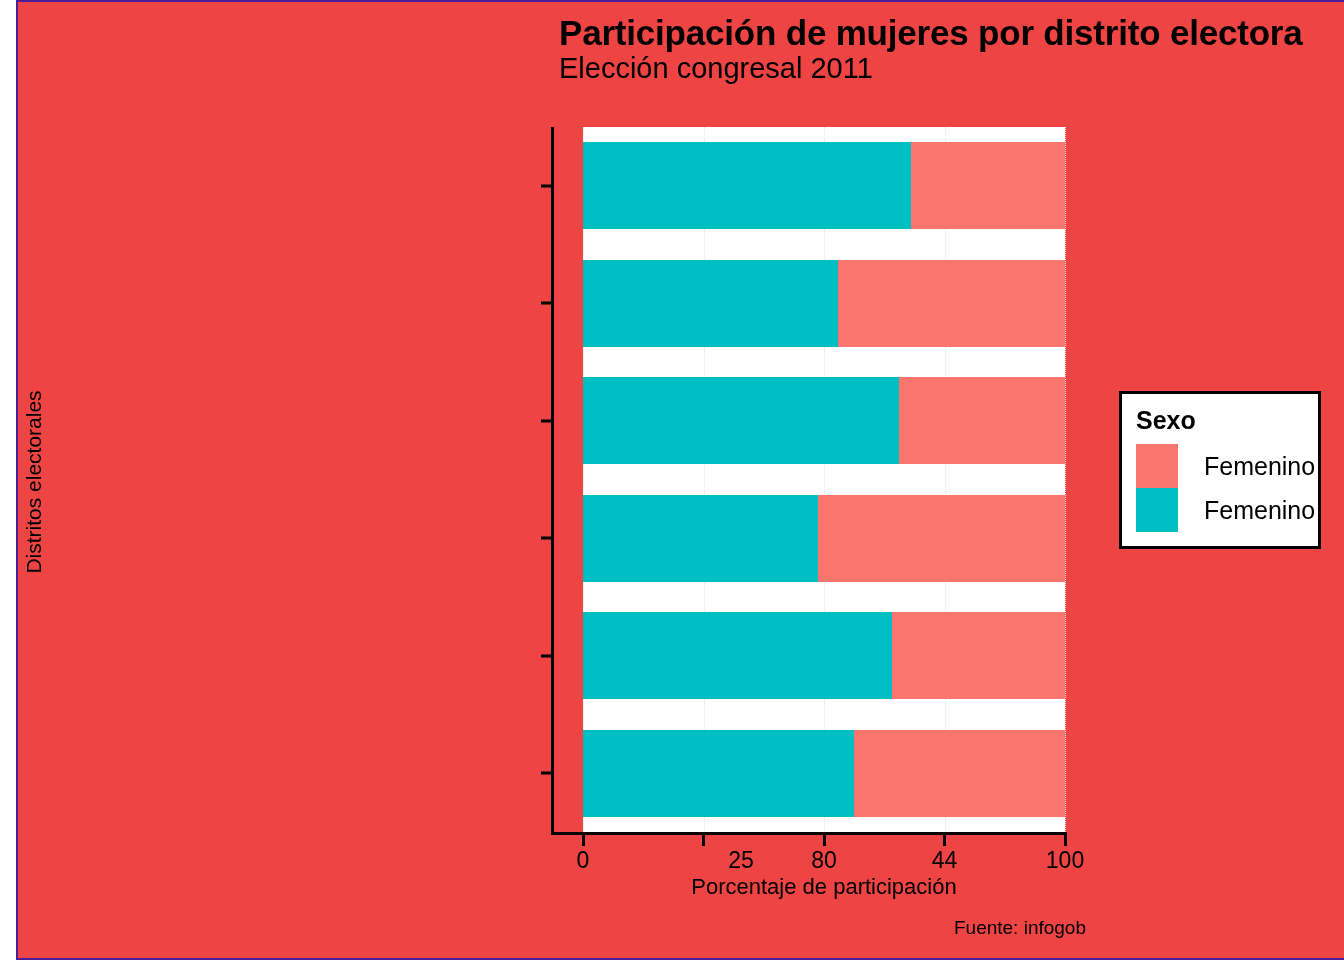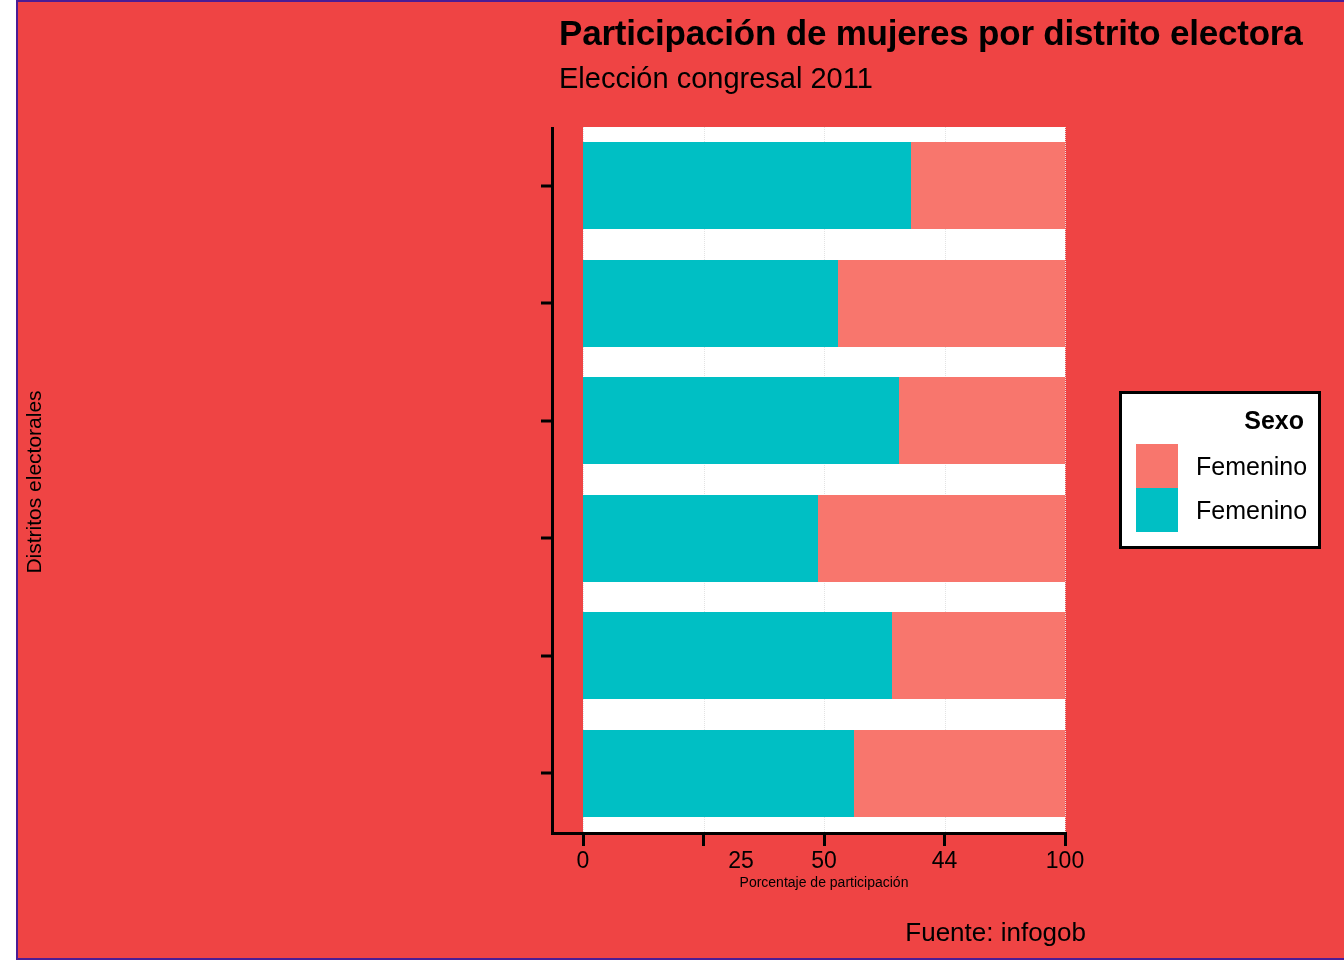--- a/index.html
+++ b/index.html
@@ -29,21 +29,21 @@
     top: 10px;
     font-size: 35px;
     font-weight: bold;
     white-space: nowrap;
     letter-spacing: -0.2px;
     line-height: 42px;
   }
   #subtitle {
     position: absolute;
     left: 541px;
-    top: 58px;
+    top: 48px;
     font-size: 29px;
     font-weight: normal;
     white-space: nowrap;
     line-height: 36px;
     text-align: right;
   }
 
   
   #y-axis-title {
     position: absolute;
@@ -60,28 +60,28 @@
     transform: rotate(-90deg);
     white-space: nowrap;
     display: inline-block;
   }
   #x-axis-title {
     position: absolute;
     left: 565px;
     top: 872px;
     width: 482px;
     text-align: center;
-    font-size: 14px;
+    font-size: 22px;
     white-space: nowrap;
   }
   #caption {
     position: absolute;
     right: 272px;
     top: 915px;
-    font-size: 26px;
+    font-size: 19px;
     white-space: nowrap;
   }
 
   
   #panel {
     position: absolute;
     left: 565px;
     top: 125px;
     width: 482px;
     height: 705px;
@@ -154,32 +154,31 @@
   
   #legend {
     position: absolute;
     left: 1101px;
     top: 389px;
     width: 202px;
     border: 3px solid #000000;
     background: #ffffff;
     box-sizing: border-box;
     padding: 12px 14px 14px 14px;
-    text-align: right;
   }
   #legend-title {
     font-size: 25px;
     font-weight: bold;
     margin-bottom: 10px;
     line-height: 28px;
   }
   .legend-item {
     display: flex;
     align-items: center;
-    gap: 18px;
+    gap: 26px;
     height: 44px;
   }
   .legend-key {
     width: 42px;
     height: 44px;
     flex: 0 0 42px;
   }
   .legend-label {
     font-size: 25px;
     white-space: nowrap;
@@ -239,21 +238,21 @@
       <div class="y-tick-mark" style="top: 536.25px;"></div>
       <div class="y-tick-mark" style="top: 653.75px;"></div>
       <div class="y-tick-mark" style="top: 771.25px;"></div>
     </div>
   <div id="x-ticks">
       <div class="x-tick-mark" style="left: 563.5px;"></div>
       <div class="x-tick-label" style="left: 565px;">0</div>
       <div class="x-tick-mark" style="left: 684px;"></div>
       <div class="x-tick-label" style="left: 723px;">25</div>
       <div class="x-tick-mark" style="left: 804.5px;"></div>
-      <div class="x-tick-label" style="left: 806px;">50</div>
+      <div class="x-tick-label" style="left: 806px;">80</div>
       <div class="x-tick-mark" style="left: 925px;"></div>
       <div class="x-tick-label" style="left: 926.5px;">44</div>
       <div class="x-tick-mark" style="left: 1045.5px;"></div>
       <div class="x-tick-label" style="left: 1047px;">100</div>
     </div>
 
   <div id="x-axis-title">Porcentaje de participación</div>
   <div id="caption">Fuente: infogob</div>
 
   <div id="legend">

